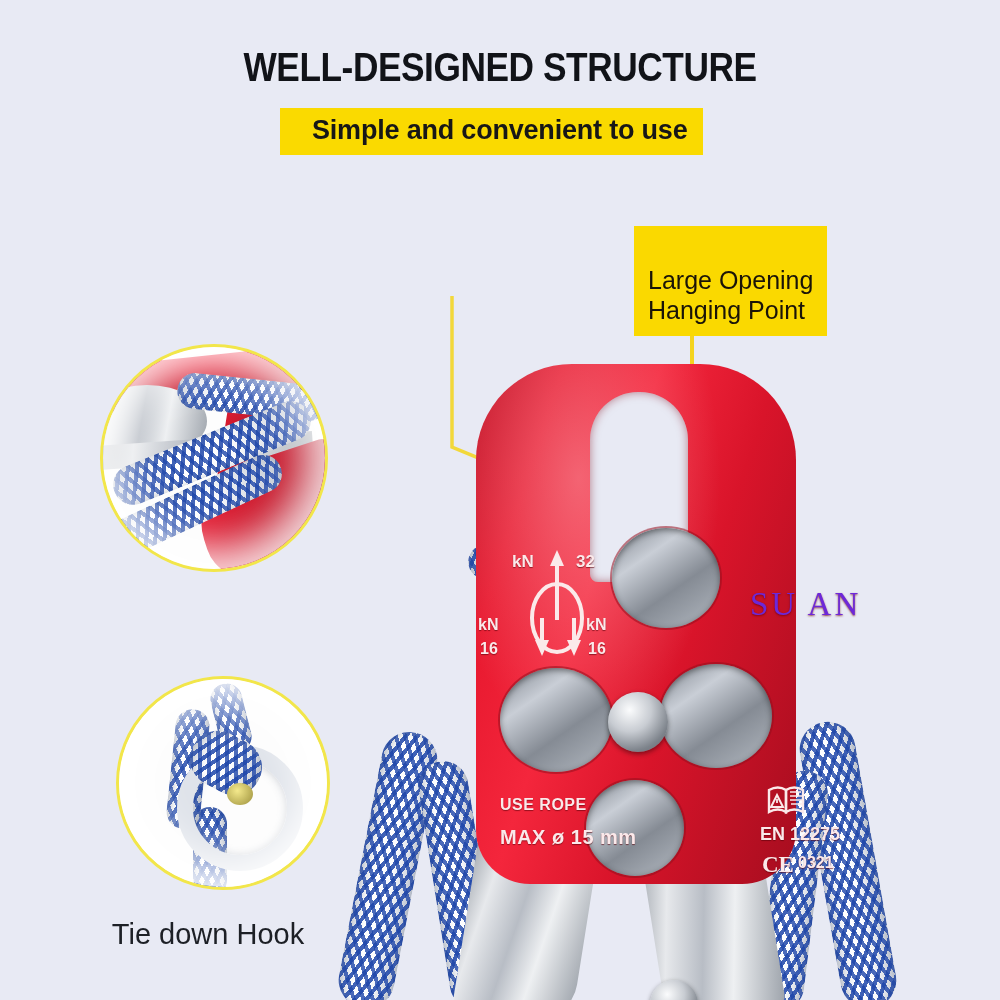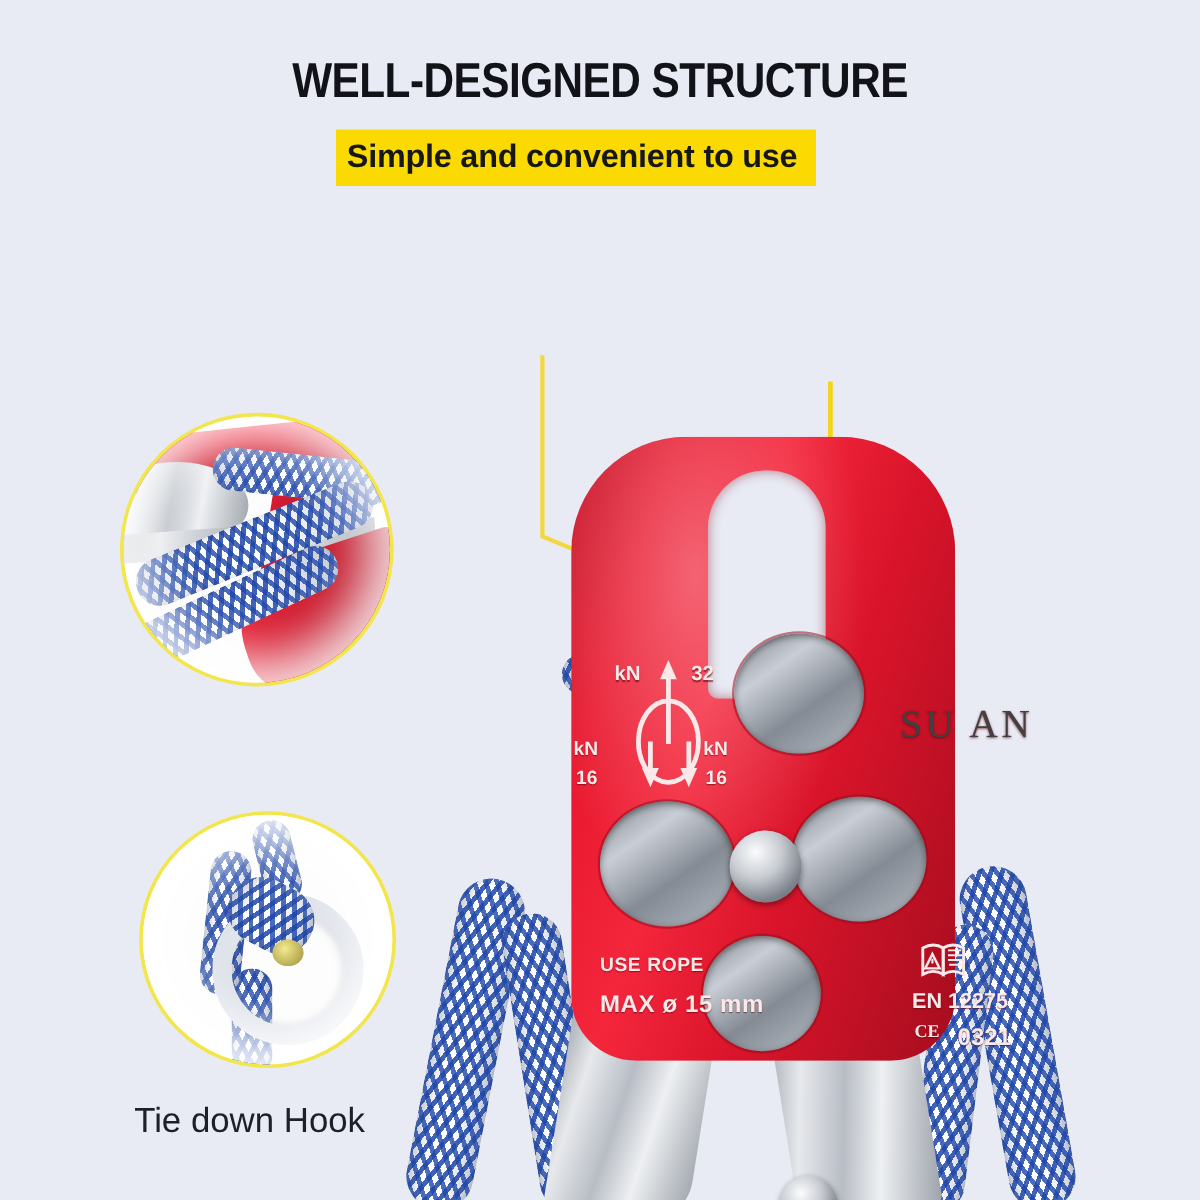--- a/index.html
+++ b/index.html
@@ -19,21 +19,21 @@
     text-align:center;
     font-size:41px;font-weight:bold;
     letter-spacing:-0.5px;
     color:#111318;
     font-family:"Liberation Sans", sans-serif;
     transform:scaleX(0.86);
   }
   .subtitle-wrap{
     position:absolute;left:280px;top:108px;
     background:#fada00;
-    padding:7px 16px 9px 9px;
+    padding:7px 16px 9px 32px;
   }
   .subtitle{
     font-size:27px;font-weight:bold;color:#171717;
     letter-spacing:-0.2px;white-space:nowrap;
   }
 
   
   .callout{
     position:absolute;background:#fad900;color:#1a1408;
     font-size:25px;line-height:1.22;
@@ -106,21 +106,21 @@
     overflow:hidden;
   }
 
   .rivet{
     position:absolute;border-radius:50%;
     background:radial-gradient(circle at 36% 30%, #fbfcfd 0%, #c8ccd2 38%, #7d838b 72%, #5d636b 100%);
     box-shadow:0 2px 5px rgba(0,0,0,.45);
   }
 
   .brand{
-    position:absolute;color:#404040;
+    position:absolute;color:#6d28d9;
     font-family:"Liberation Serif", serif;
     letter-spacing:3px;
     text-shadow:0 1px 2px rgba(110,0,12,.75);
   }
 </style>
 </head>
 <body>
 
 <div class="stage">
 
@@ -131,20 +131,24 @@
   </div>
 
   <svg class="leaders" viewBox="0 0 1000 1000">
     <polyline points="452,296 452,447 580,500" fill="none" stroke="#f2d83a" stroke-width="3.5"></polyline>
     <circle cx="580" cy="500" r="9" fill="#f9c900"></circle>
     <line x1="692" y1="318" x2="692" y2="500" stroke="#f4d41e" stroke-width="4"></line>
     <circle cx="692" cy="500" r="9" fill="#f9c900"></circle>
   </svg>
 
 
+  <div class="callout" id="callout-hanging">
+    <span>Large Opening
+Hanging Point</span>
+  </div>
 
   <div class="inset" id="inset-thread">
     <div class="inset-inner">
 
       <div style="position:absolute;left:-10px;top:8px;width:240px;height:46px;
                   background:linear-gradient(180deg,#f0233a 0%,#b20f20 100%);
                   border-radius:0 0 40px 10px;transform:rotate(-6deg);"></div>
       <div style="position:absolute;left:120px;top:30px;width:60px;height:130px;
                   background:linear-gradient(100deg,#e01c31,#8f0c1b);
                   border-radius:30px 6px 40px 10px;transform:rotate(9deg);"></div>
@@ -233,18 +237,18 @@
     <div class="engrave" style="left:150px;top:496px;font-size:20px;letter-spacing:.5px;">MAX ø 15 mm</div>
 
     <svg style="position:absolute;left:416px;top:452px;width:40px;height:36px;" viewBox="0 0 40 36">
       <path d="M3 30 L3 8 Q12 3 20 8 L20 30 Q12 25 3 30 Z" fill="none" stroke="#fbe9ea" stroke-width="2.4"></path>
       <path d="M20 8 Q28 3 37 8 L37 30 Q28 25 20 30 Z" fill="none" stroke="#fbe9ea" stroke-width="2.4"></path>
       <path d="M24 10 L35 10 M24 14 L36 14 M24 18 L36 18 M25 22 L36 22" stroke="#fbe9ea" stroke-width="1.6"></path>
       <polygon points="11,13 17,25 5,25" fill="none" stroke="#fbe9ea" stroke-width="2"></polygon>
       <line x1="11" y1="17" x2="11" y2="21" stroke="#fbe9ea" stroke-width="1.8"></line>
     </svg>
     <div class="engrave" style="left:410px;top:494px;font-size:18px;">EN 12275</div>
-    <div class="engrave" style="left:412px;top:522px;font-size:15px;font-family:'Liberation Serif',serif;">CE</div>
-    <div class="engrave" style="left:448px;top:524px;font-size:20px;">0321</div>
+    <div class="engrave" style="left:412px;top:522px;font-size:23px;font-family:'Liberation Serif',serif;">CE</div>
+    <div class="engrave" style="left:448px;top:524px;font-size:16px;">0321</div>
 
   </div>
 
 </div>
 
 </body></html>

